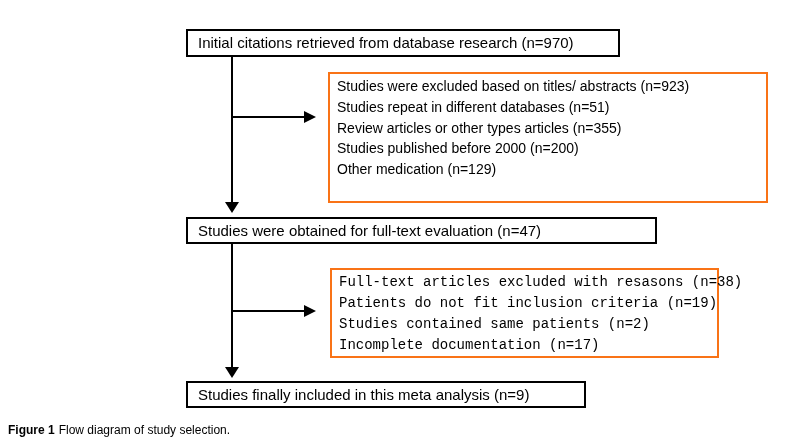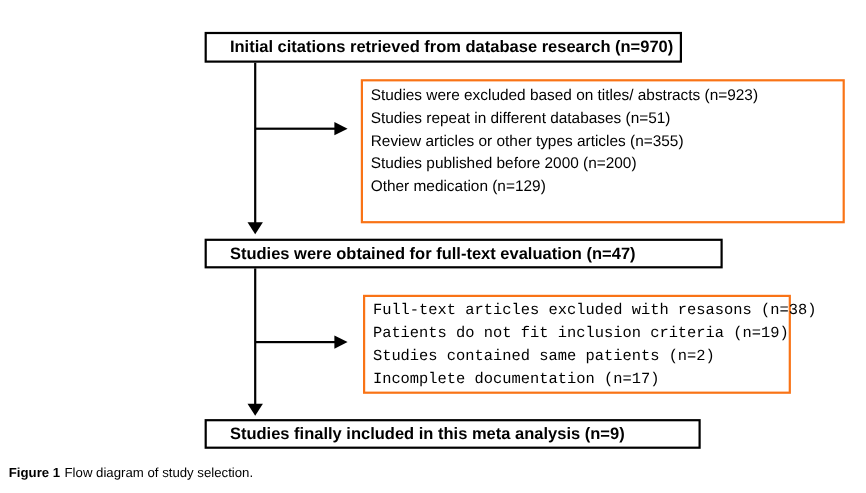--- a/index.html
+++ b/index.html
@@ -21,22 +21,21 @@
     box-sizing: border-box;
     border: 2px solid #000000;
     background: #ffffff;
     display: flex;
     align-items: center;
     font-size: 15px;
     line-height: 1.2;
     white-space: nowrap;
   }
   .box .pad {
-    padding-left: 21px;
-    font-weight: bold;
+    padding-left: 10px;
   }
   .excl-box {
     position: absolute;
     box-sizing: border-box;
     border: 2px solid #f97316;
     background: #ffffff;
     font-size: 14px;
     white-space: nowrap;
   }
   .excl-box .line {
@@ -116,21 +115,21 @@
   <div class="hline" style="left:232px; top:310px; width:73px;"></div>
   <div class="arrowhead-right" style="left:304px; top:305px;"></div>
 
   <div class="excl-box excl-box-2" style="left:330px; top:268px; width:389px; height:90px; padding-top:2px;font-family:Liberation Mono, monospace;">
     <div class="line">Full-text articles excluded with resasons (n=38)</div>
     <div class="line">Patients do not fit inclusion criteria (n=19)</div>
     <div class="line">Studies contained same patients (n=2)</div>
     <div class="line">Incomplete documentation (n=17)</div>
   </div>
 
-  <div class="box" style="left:186px; top:381px; width:451px; height:27px;">
+  <div class="box" style="left:186px; top:381px; width:400px; height:27px;">
     <span class="pad">Studies finally included in this meta analysis (n=9)</span>
   </div>
 
   <div class="caption">
     <span class="cap-label">Figure 1</span><span>Flow diagram of study selection.</span>
   </div>
 
 </div>
 
 </body></html>

